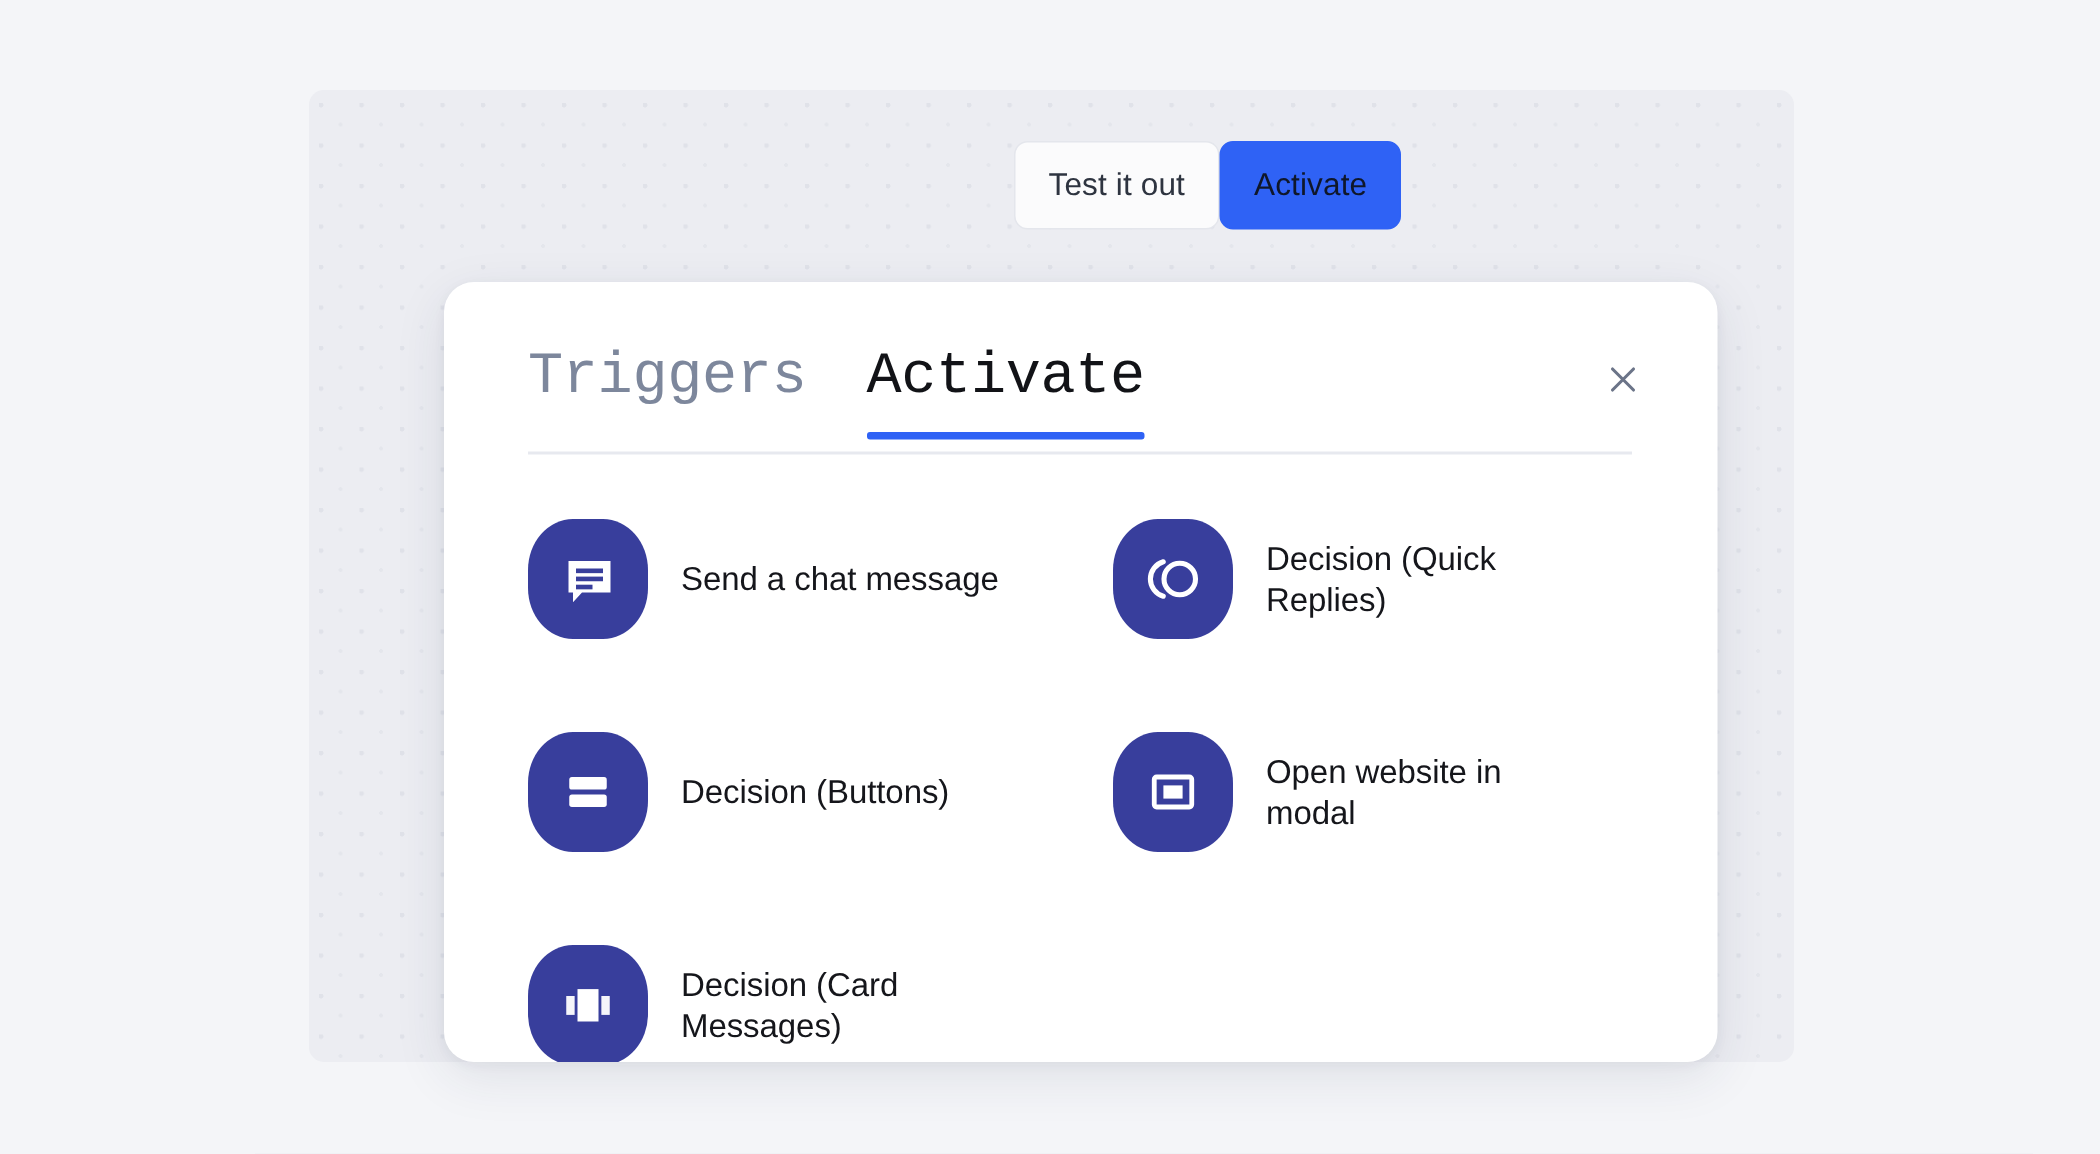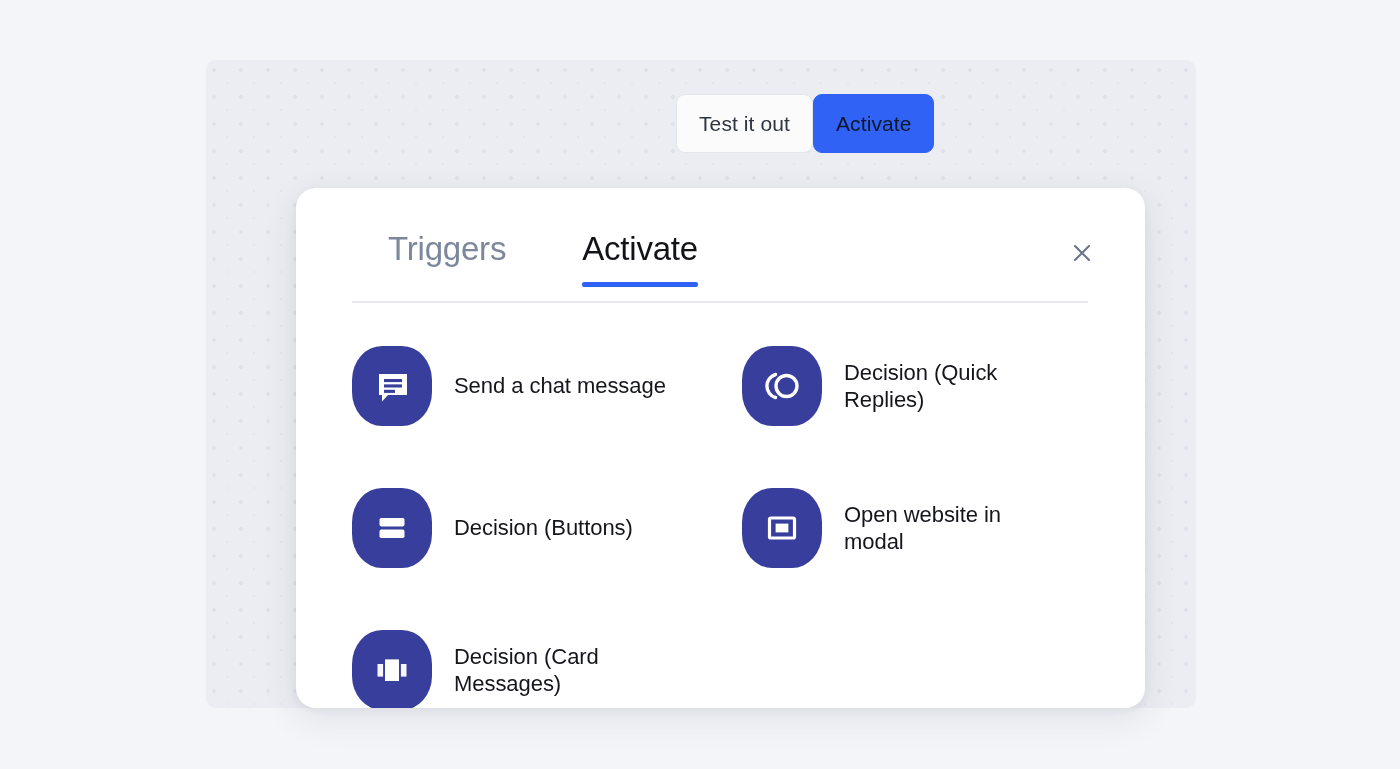--- a/index.html
+++ b/index.html
@@ -91,31 +91,30 @@
   .tabs-row {
     position: absolute;
     left: 56px;
     top: 44px;
     display: flex;
     align-items: flex-end;
     gap: 0;
   }
 
   .tab {
-    font-size: 33px;
+    font-size: 39px;
     line-height: 1;
     letter-spacing: -0.2px;
     padding: 0 20px 22px 20px;
     cursor: pointer;
     color: #7d879c;
     background: transparent;
     border: none;
-    font-family: Liberation Sans, sans-serif;
+    font-family: Liberation Mono, monospace;
     position: relative;
-    margin-left: 36px;
   }
   .tab:first-child { padding-left: 0; }
 
   .tab.active {
     color: #121317;
   }
   .tab.active::after {
     content: "";
     position: absolute;
     left: 20px;

